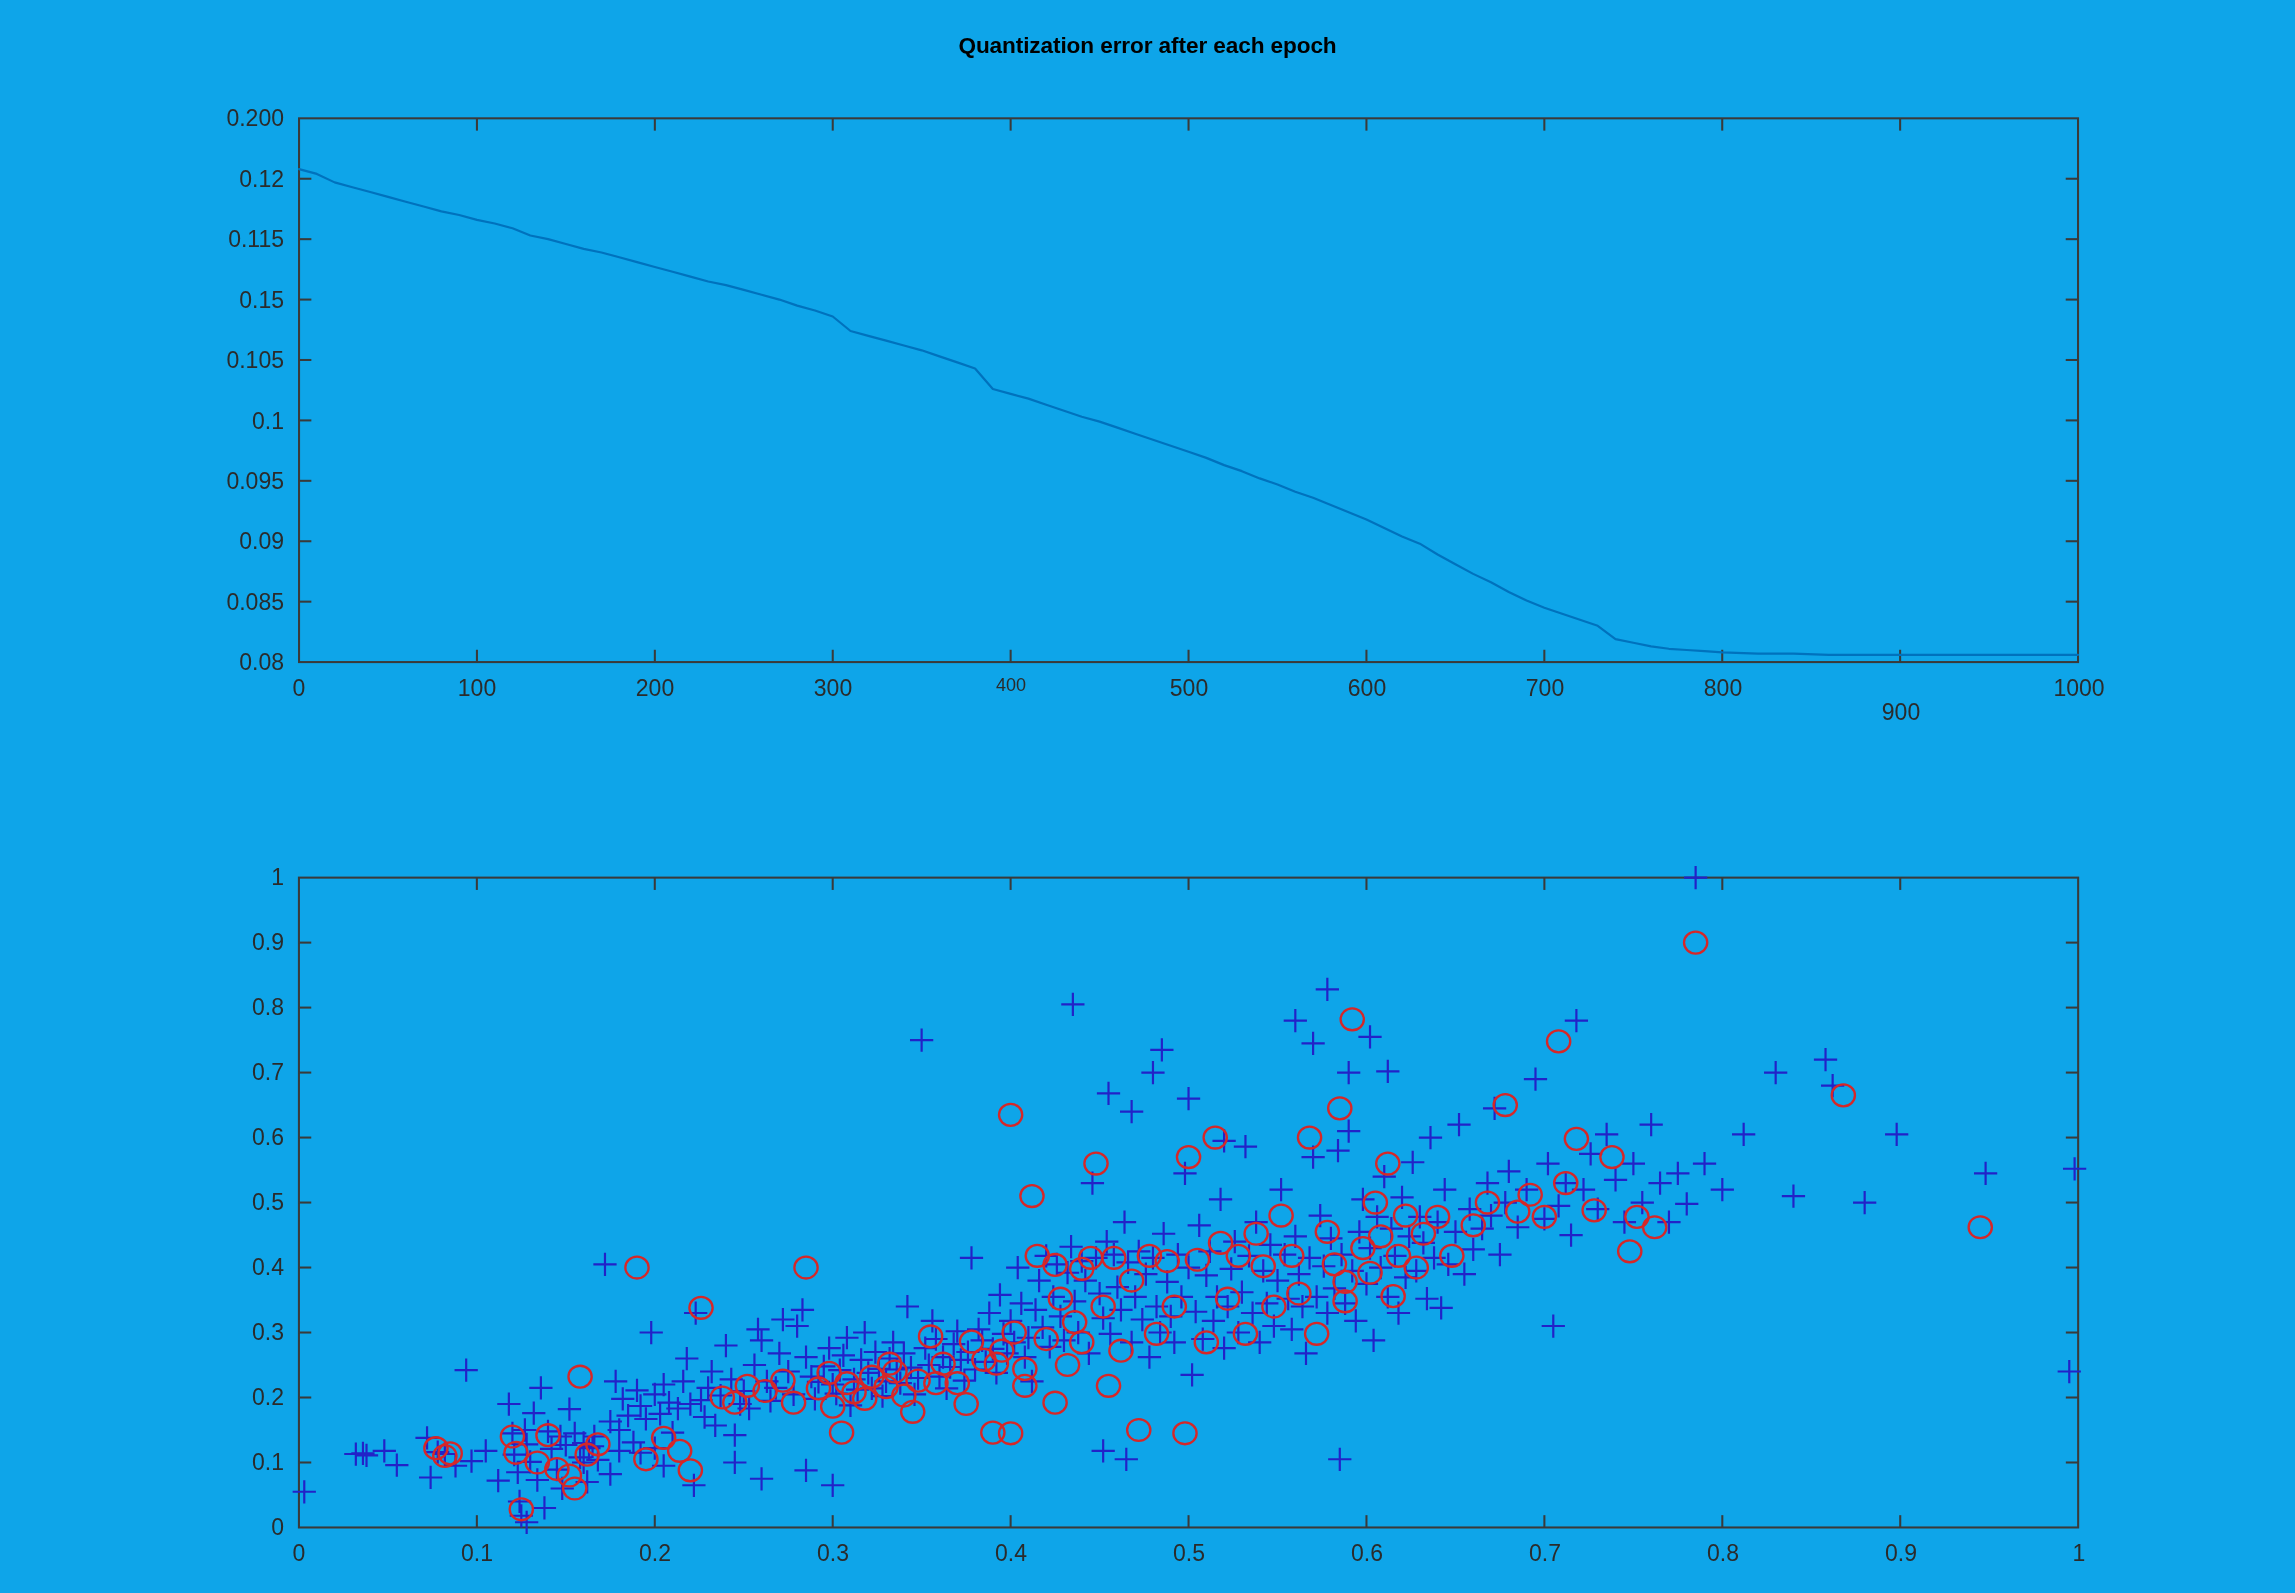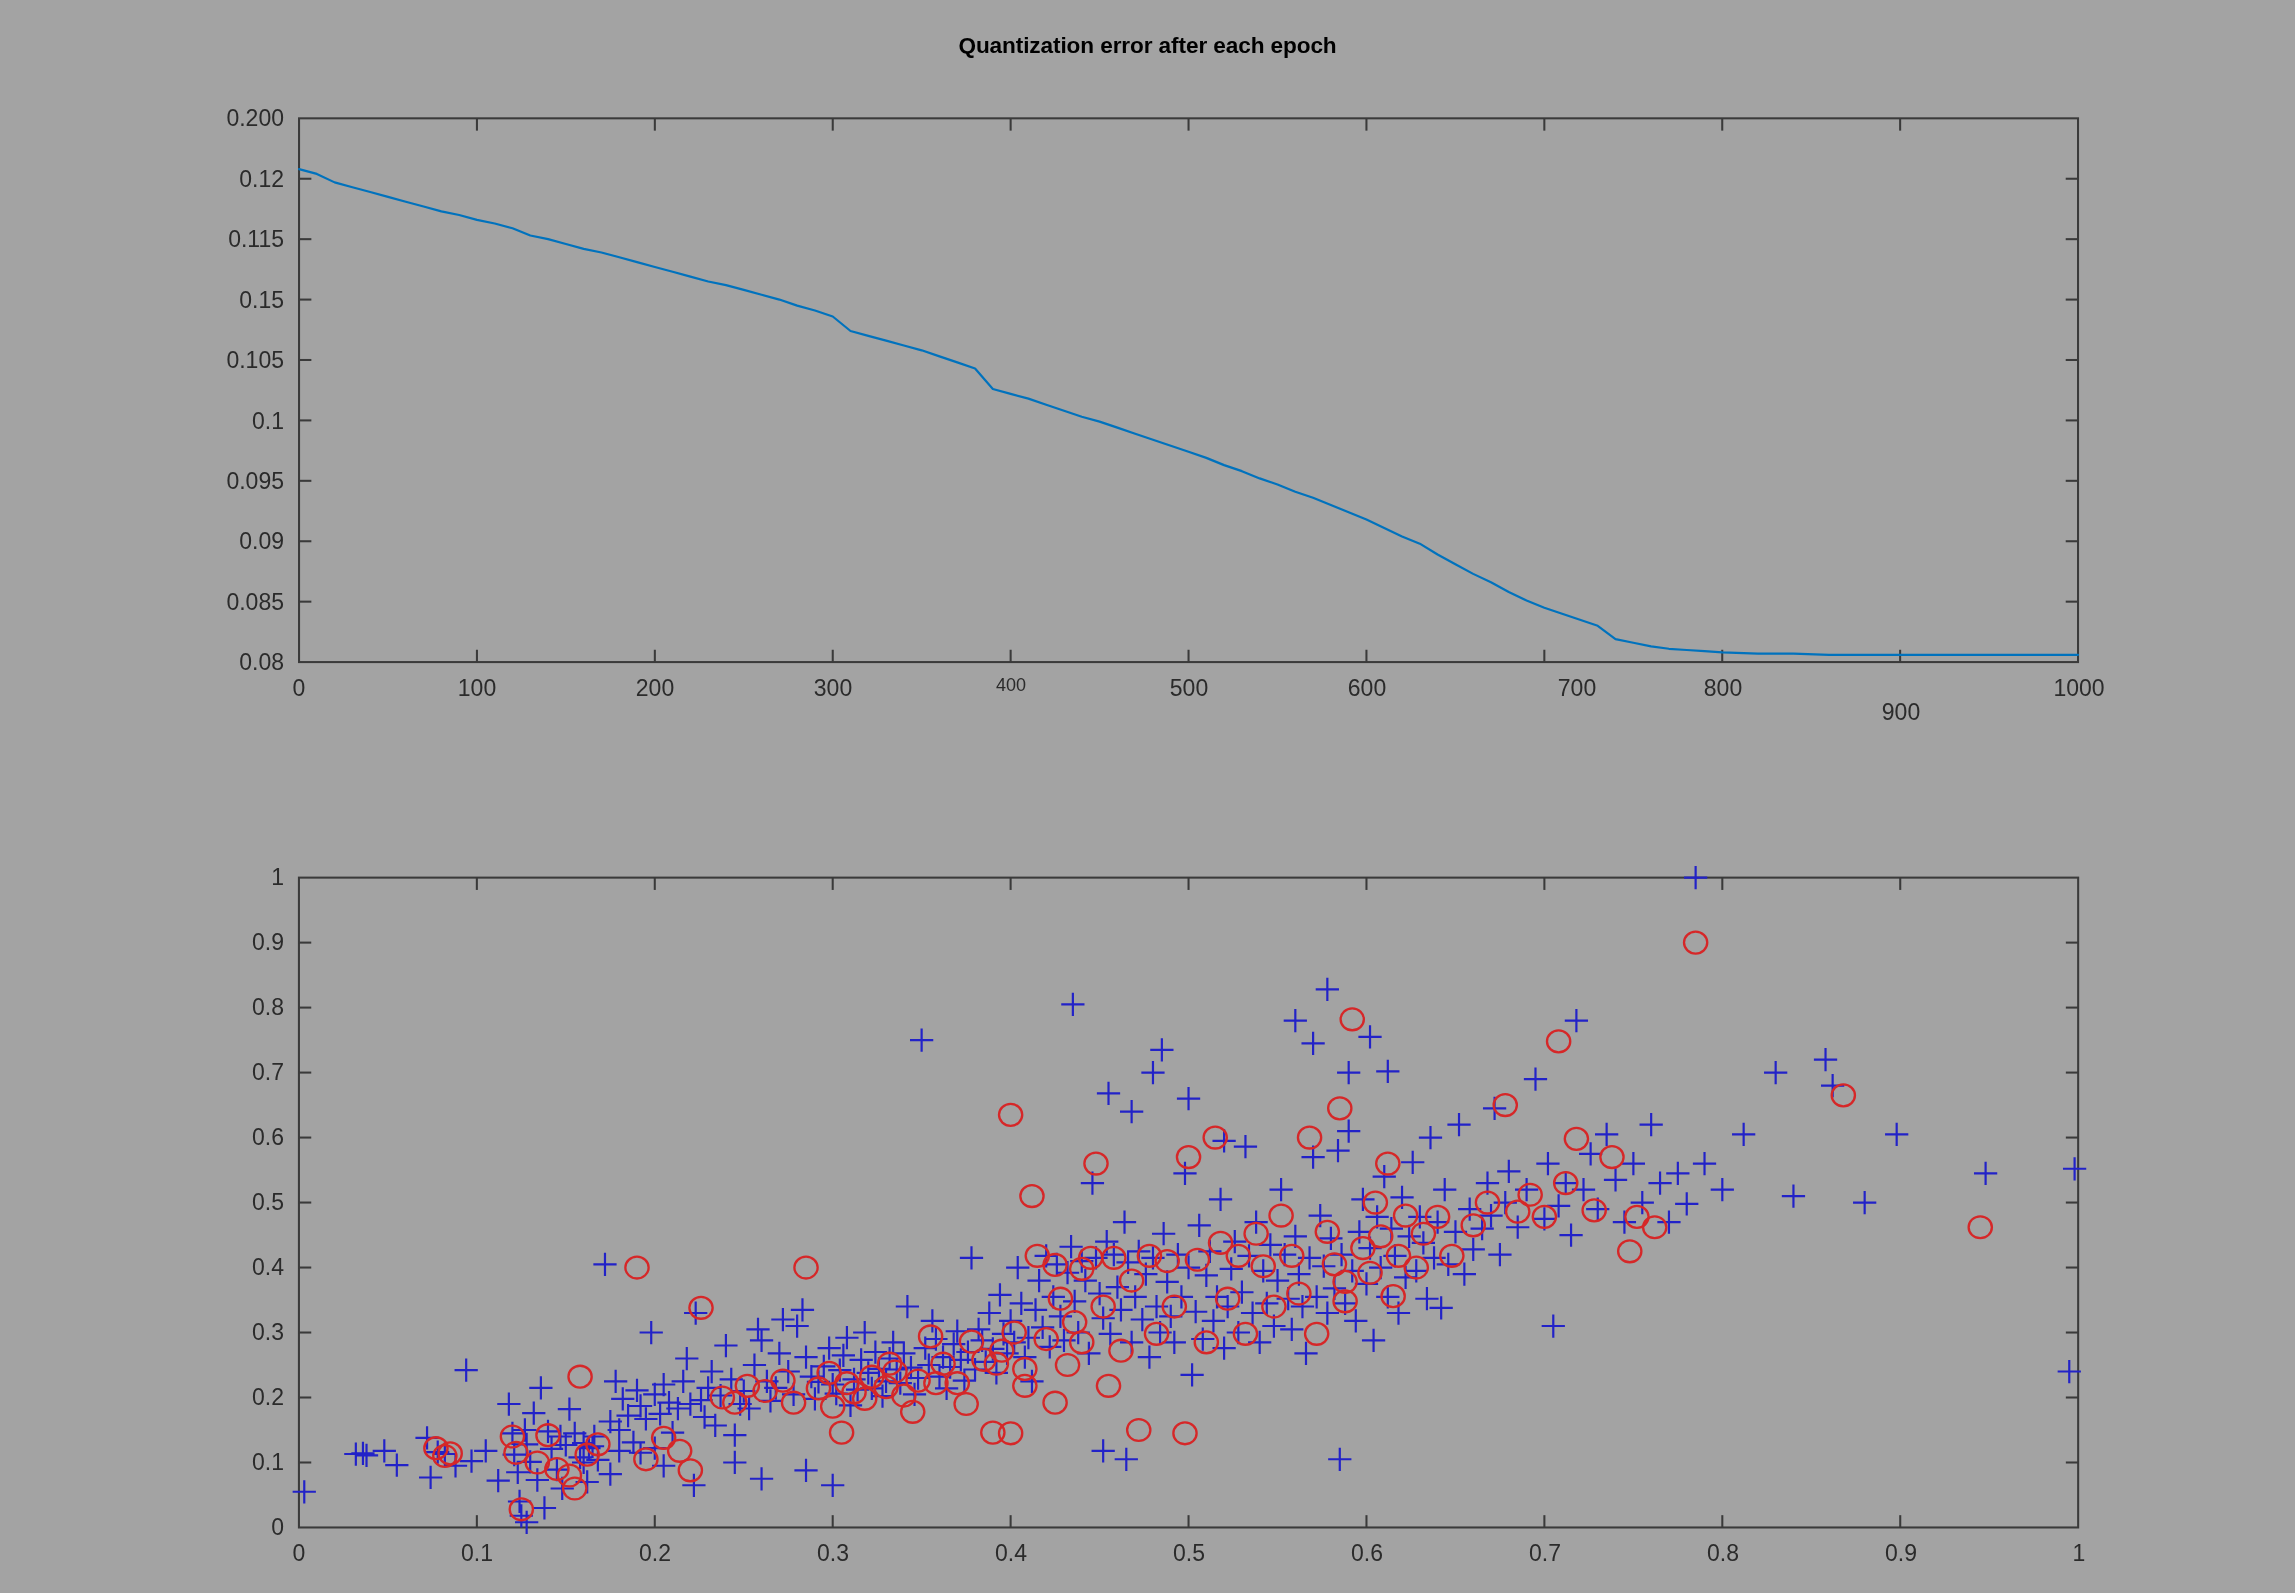--- a/index.html
+++ b/index.html
@@ -1,17 +1,17 @@
 <!DOCTYPE html>
 <html style="font-size:11px"><head>
 <meta charset="utf-8">
 <style>
   html,body{margin:0;padding:0;background:#ffffff;}
   body{width:2295px;height:1594px;font-family:"Liberation Sans",sans-serif;overflow:hidden;}
-  #root{position:relative;width:2295px;height:1594px;background:#a3a3a3;}
+  #root{position:relative;width:2295px;height:1594px;background:#0ea5e9;}
   .panel{position:absolute;}
   .plot-title{
     position:absolute;width:100%;text-align:center;
     font-family:"Liberation Sans",sans-serif;
     font-weight:bold;color:#000;letter-spacing:-0.1px;
     white-space:nowrap;
   }
   .axes-svg{position:absolute;left:0;top:0;}
   .ticklabel{
     position:absolute;font-family:"Liberation Sans",sans-serif;
@@ -65,21 +65,21 @@
         <line x1="3038" y1="261.33333333333337" x2="3020" y2="261.33333333333337" stroke="#3a3a3a" stroke-width="3"></line>
         <path d="M437.00 247.20 L463.01 254.27 L489.02 266.63 L515.03 273.70 L541.04 280.77 L567.05 287.83 L593.06 294.90 L619.07 301.97 L645.08 309.03 L671.09 314.33 L697.10 321.40 L723.11 326.70 L749.12 333.77 L775.13 344.37 L801.14 349.67 L827.15 356.73 L853.16 363.80 L879.17 369.10 L905.18 376.17 L931.19 383.23 L957.20 390.30 L983.21 397.37 L1009.22 404.43 L1035.23 411.50 L1061.24 416.80 L1087.25 423.87 L1113.26 430.93 L1139.27 438.00 L1165.28 446.83 L1191.29 453.90 L1217.30 462.73 L1243.31 483.93 L1269.32 491.00 L1295.33 498.07 L1321.34 505.13 L1347.35 512.20 L1373.36 521.03 L1399.37 529.87 L1425.38 538.70 L1451.39 568.73 L1477.40 575.80 L1503.41 582.87 L1529.42 591.70 L1555.43 600.53 L1581.44 609.37 L1607.45 616.43 L1633.46 625.27 L1659.47 634.10 L1685.48 642.93 L1711.49 651.77 L1737.50 660.60 L1763.51 669.43 L1789.52 680.03 L1815.53 688.87 L1841.54 699.47 L1867.55 708.30 L1893.56 718.90 L1919.57 727.73 L1945.58 738.33 L1971.59 748.93 L1997.60 759.53 L2023.61 771.90 L2049.62 784.27 L2075.63 794.87 L2101.64 810.77 L2127.65 824.90 L2153.66 839.03 L2179.67 851.40 L2205.68 865.53 L2231.69 877.90 L2257.70 888.50 L2283.71 897.33 L2309.72 906.17 L2335.73 915.00 L2361.74 934.43 L2387.75 939.73 L2413.76 945.03 L2439.77 948.57 L2465.78 950.33 L2491.79 952.10 L2517.80 953.87 L2569.82 955.63 L2621.84 955.63 L2673.86 957.40 L2725.88 957.40 L2777.90 957.40 L2829.92 957.40 L2881.94 957.40 L2933.96 957.40 L2985.98 957.40 L3038.00 957.40" fill="none" stroke="#0072BD" stroke-width="3.2" stroke-linejoin="round" stroke-linecap="round"></path>
       </svg>
   <div class="ticklabel xlab" style="left: 299px; top: 675px; font-size: 23px;">0</div>
       <div class="ticklabel xlab" style="left: 477px; top: 675px; font-size: 23px;">100</div>
       <div class="ticklabel xlab" style="left: 655px; top: 675px; font-size: 23px;">200</div>
       <div class="ticklabel xlab" style="left: 833px; top: 675px; font-size: 23px;">300</div>
       <div class="ticklabel xlab" style="left: 1011px; top: 675px; font-size: 18px;">400</div>
       <div class="ticklabel xlab" style="left: 1189px; top: 675px; font-size: 23px;">500</div>
       <div class="ticklabel xlab" style="left: 1367px; top: 675px; font-size: 23px;">600</div>
-      <div class="ticklabel xlab" style="left: 1545px; top: 675px; font-size: 23px; margin-left: 32px;">700</div>
+      <div class="ticklabel xlab" style="left: 1545px; top: 675px; font-size: 23px;">700</div>
       <div class="ticklabel xlab" style="left: 1723px; top: 675px; font-size: 23px;">800</div>
       <div class="ticklabel xlab" style="left: 1901px; top: 675px; font-size: 23px; margin-top: 24px;">900</div>
       <div class="ticklabel xlab" style="left: 2079px; top: 675px; font-size: 23px;">1000</div>
       <div class="ticklabel ylab" style="left: 0px; width: 284px; top: 662px; font-size: 23px;">0.08</div>
       <div class="ticklabel ylab" style="left: 0px; width: 284px; top: 602px; font-size: 23px;">0.085</div>
       <div class="ticklabel ylab" style="left: 0px; width: 284px; top: 541px; font-size: 23px;">0.09</div>
       <div class="ticklabel ylab" style="left: 0px; width: 284px; top: 481px; font-size: 23px;">0.095</div>
       <div class="ticklabel ylab" style="left: 0px; width: 284px; top: 421px; font-size: 23px;">0.1</div>
       <div class="ticklabel ylab" style="left: 0px; width: 284px; top: 360px; font-size: 23px;">0.105</div>
       <div class="ticklabel ylab" style="left: 0px; width: 284px; top: 300px; font-size: 23px;">0.15</div>

